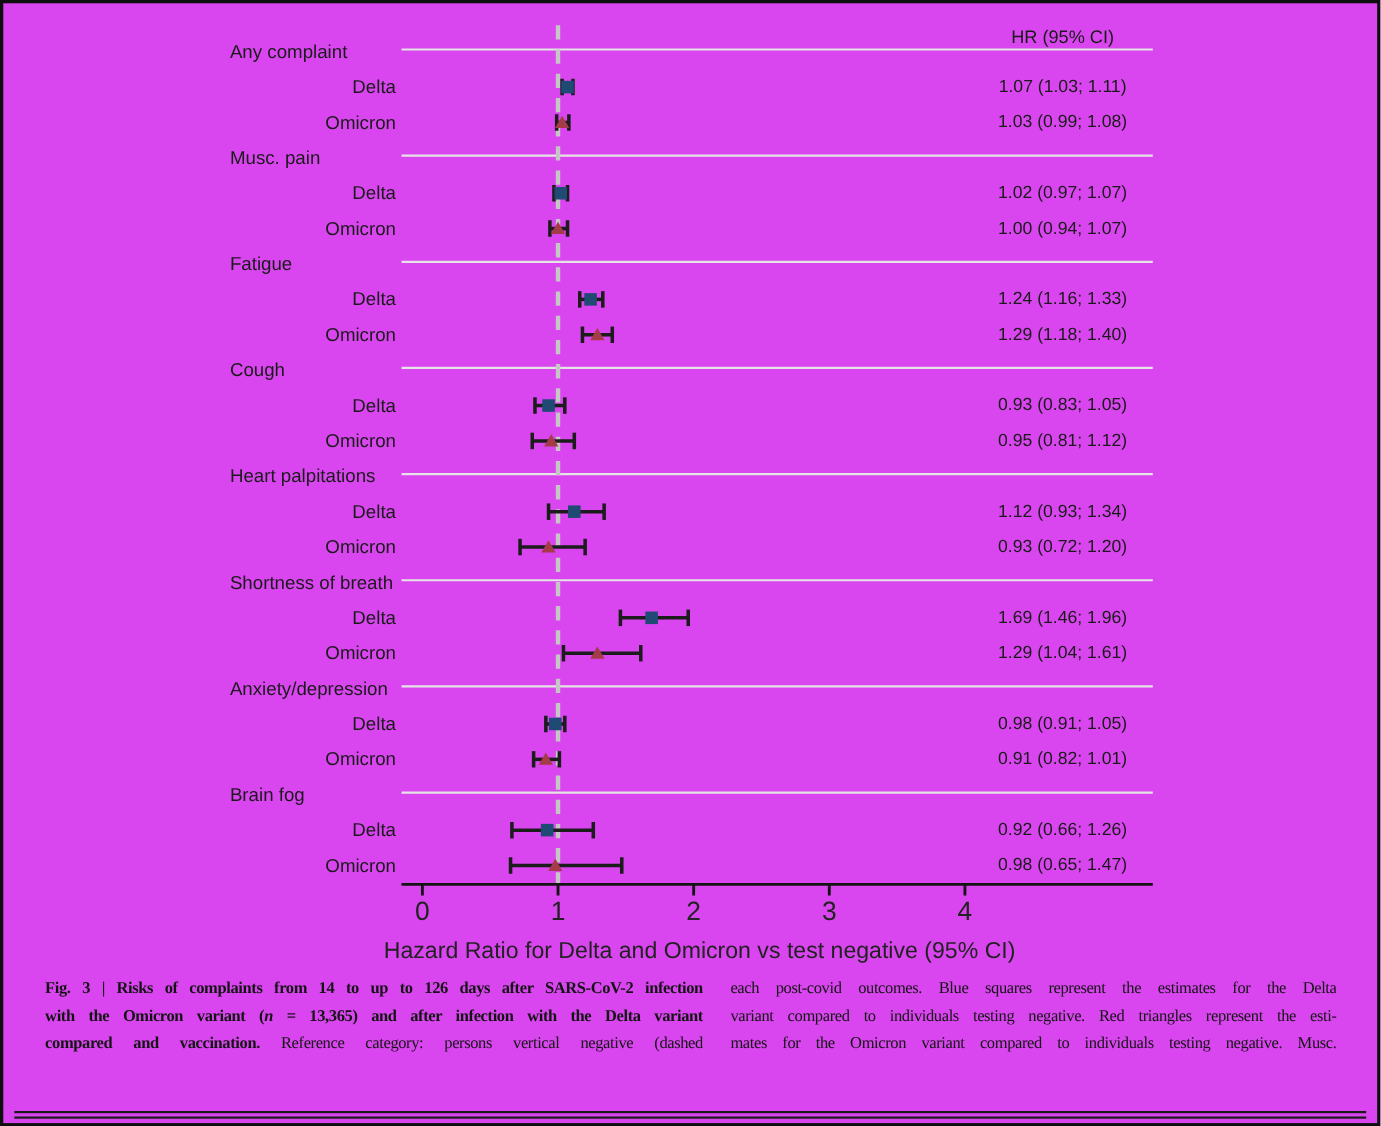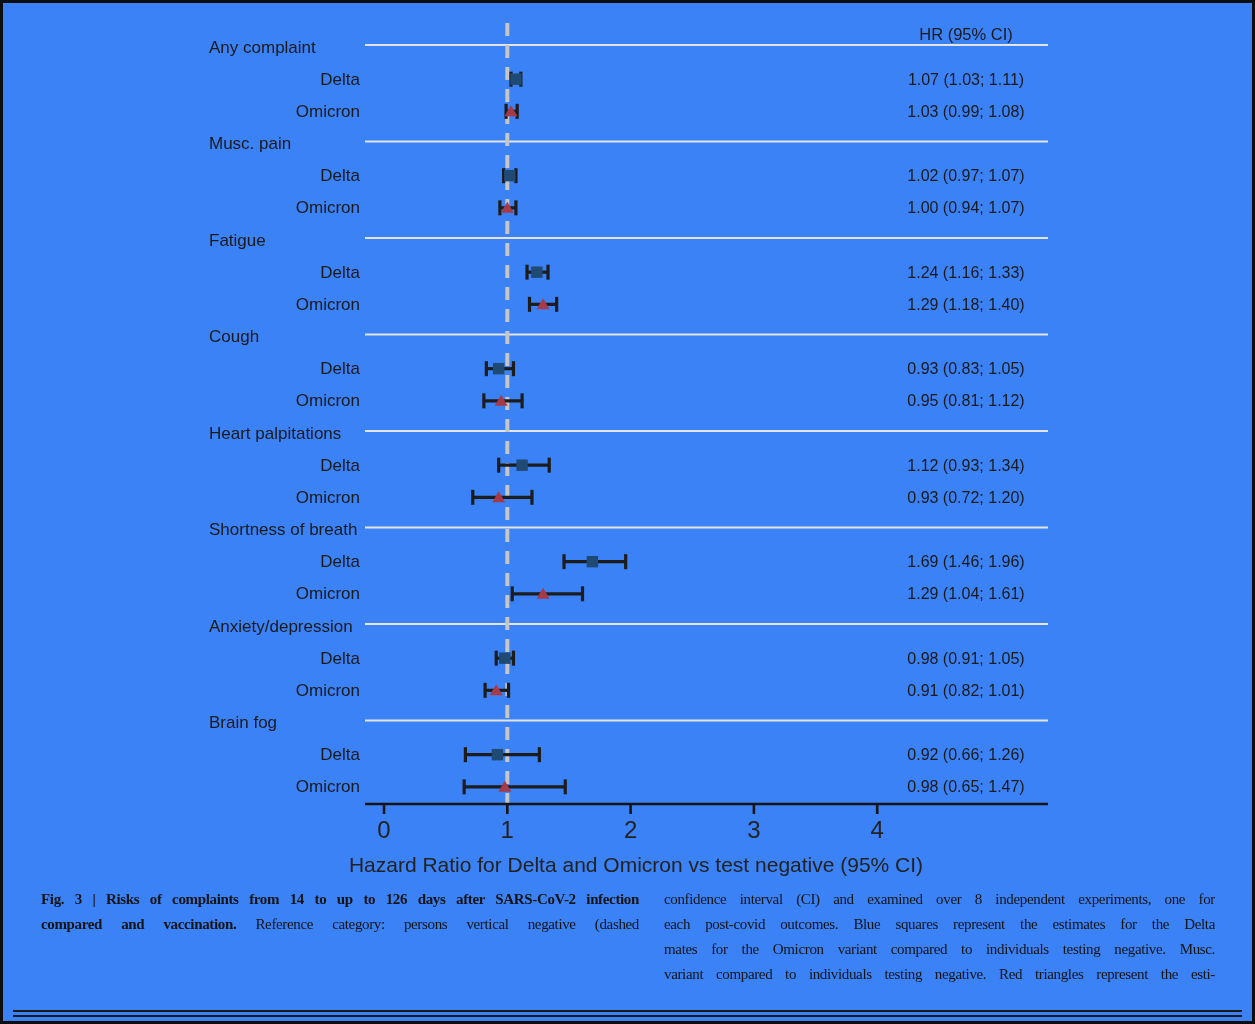--- a/index.html
+++ b/index.html
@@ -1,20 +1,20 @@
 <!DOCTYPE html>
 <html><head>
 <meta charset="utf-8">
 <style>
   html,body{margin:0;padding:0;background:#ffffff;}
   .page{
     position:relative;
     width:1255px;height:1024px;
     box-sizing:border-box;
-    background:#3b82f6;
+    background:#d946ef;
     border:3px solid #0e0e0e;
     font-family:"Liberation Sans", sans-serif;
     overflow:hidden;
   }
   #forest-svg{position:absolute;left:0;top:0;}
   .caption-col{
     position:absolute;
     top:884px;
     font-family:"Liberation Serif", serif;
     font-size:15px;
@@ -164,23 +164,23 @@
       <text x="627.6" y="826" text-anchor="middle" dominant-baseline="central" font-size="24" font-family="&quot;Liberation Sans&quot;, sans-serif" font-weight="normal" fill="#222">2</text>
       <line x1="750.9" y1="801" x2="750.9" y2="811" stroke="#141414" stroke-width="2.6"></line>
       <text x="750.9" y="826" text-anchor="middle" dominant-baseline="central" font-size="24" font-family="&quot;Liberation Sans&quot;, sans-serif" font-weight="normal" fill="#222">3</text>
       <line x1="874.2" y1="801" x2="874.2" y2="811" stroke="#141414" stroke-width="2.6"></line>
       <text x="874.2" y="826" text-anchor="middle" dominant-baseline="central" font-size="24" font-family="&quot;Liberation Sans&quot;, sans-serif" font-weight="normal" fill="#222">4</text>
       <text x="633" y="861" text-anchor="middle" dominant-baseline="central" font-size="21" font-family="&quot;Liberation Sans&quot;, sans-serif" font-weight="normal" fill="#222">Hazard Ratio for Delta and Omicron vs test negative (95% CI)</text>
     </svg>
 
   <div class="caption-col cap-left" id="cap-left">
       <div class="cap-line"><span class="cap-b ">Fig. 3 | Risks of complaints from 14 to up to 126 days after SARS-CoV-2 infection</span></div>
+      <div class="cap-line"><span class="cap-b ">with the Omicron variant (</span><span class="cap-b cap-i">n</span><span class="cap-b "> = 13,365) and after infection with the Delta variant</span></div>
       <div class="cap-line"><span class="cap-b ">compared and vaccination.</span><span class=""> Reference category: persons vertical negative (dashed</span></div>
     </div>
   <div class="caption-col cap-right" id="cap-right">
-      <div class="cap-line"><span class="">confidence interval (CI) and examined over 8 independent experiments, one for</span></div>
       <div class="cap-line"><span class="">each post-covid outcomes. Blue squares represent the estimates for the Delta</span></div>
+      <div class="cap-line"><span class="">variant compared to individuals testing negative. Red triangles represent the esti-</span></div>
       <div class="cap-line"><span class="">mates for the Omicron variant compared to individuals testing negative. Musc.</span></div>
-      <div class="cap-line"><span class="">variant compared to individuals testing negative. Red triangles represent the esti-</span></div>
     </div>
 
   <div class="bottom-rule"></div>
 </div>
 
 </body></html>

